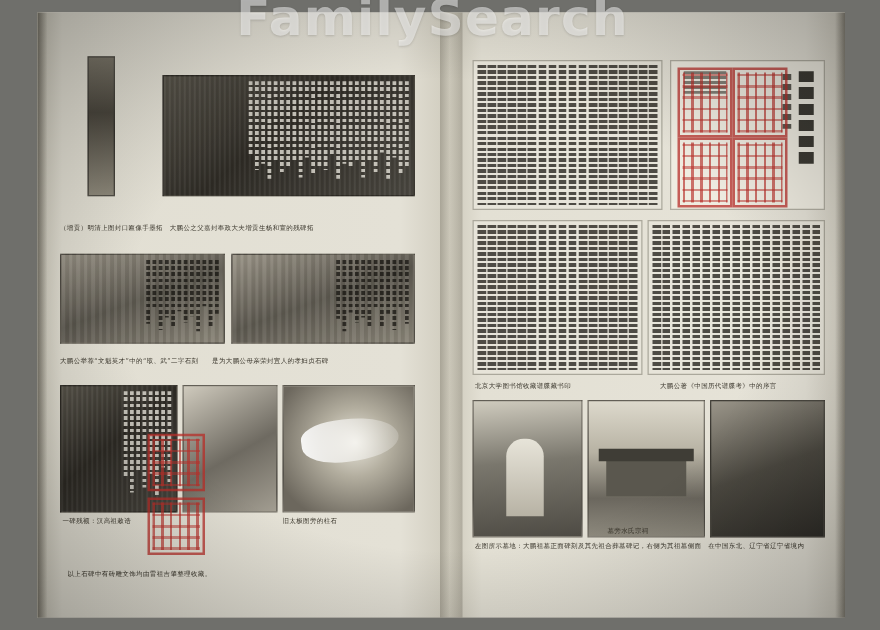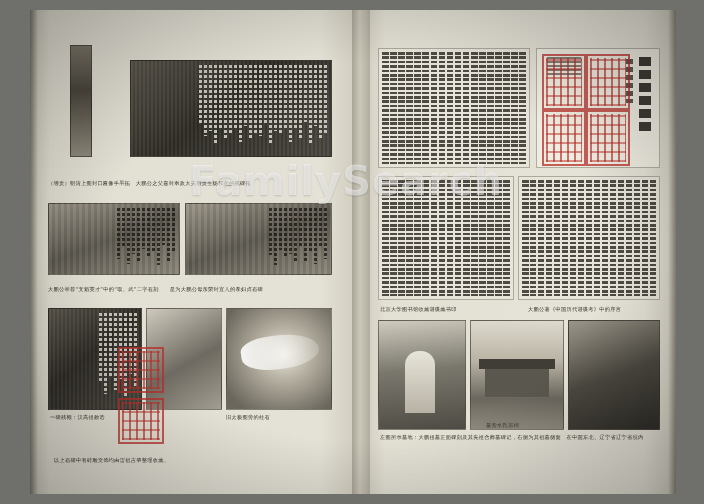--- a/index.html
+++ b/index.html
@@ -161,21 +161,21 @@
       repeating-linear-gradient(90deg, rgba(183,46,40,0.65) 0 2px, rgba(183,46,40,0) 2px 7px),
       repeating-linear-gradient(0deg, rgba(183,46,40,0.5) 0 2px, rgba(183,46,40,0) 2px 9px);
   }
 
   
   #watermark {
     position: absolute;
     left: 0; top: 0;
     width: 704px; height: 378px;
     display: flex;
-    align-items: center;
+    align-items: flex-start;
     justify-content: center;
     pointer-events: none;
   }
   #watermark span {
     font-family: "DejaVu Sans", sans-serif;
     font-size: 40px;
     font-weight: bold;
     letter-spacing: 1px;
     color: rgba(255,255,255,0.50);
     text-shadow: 0 1px 2px rgba(0,0,0,0.15);

